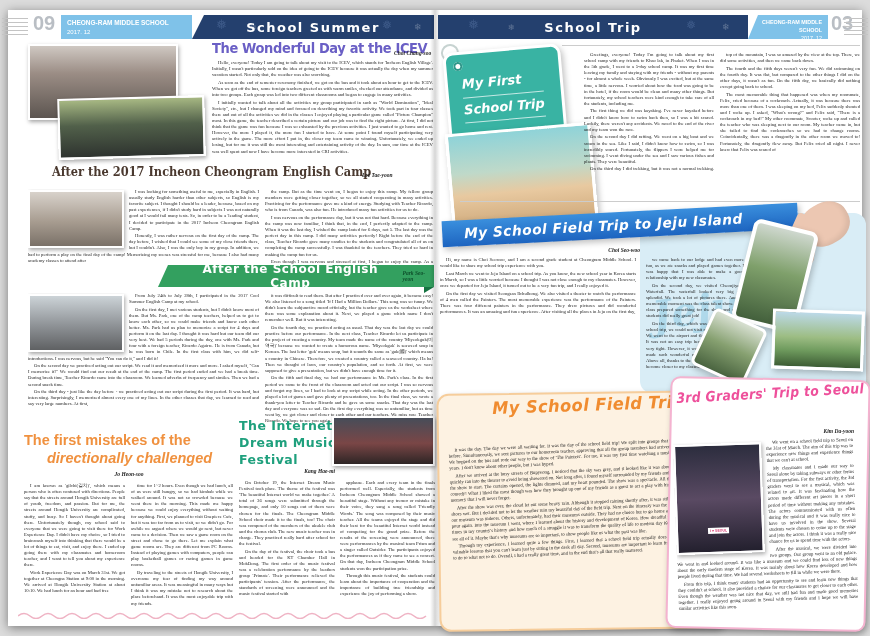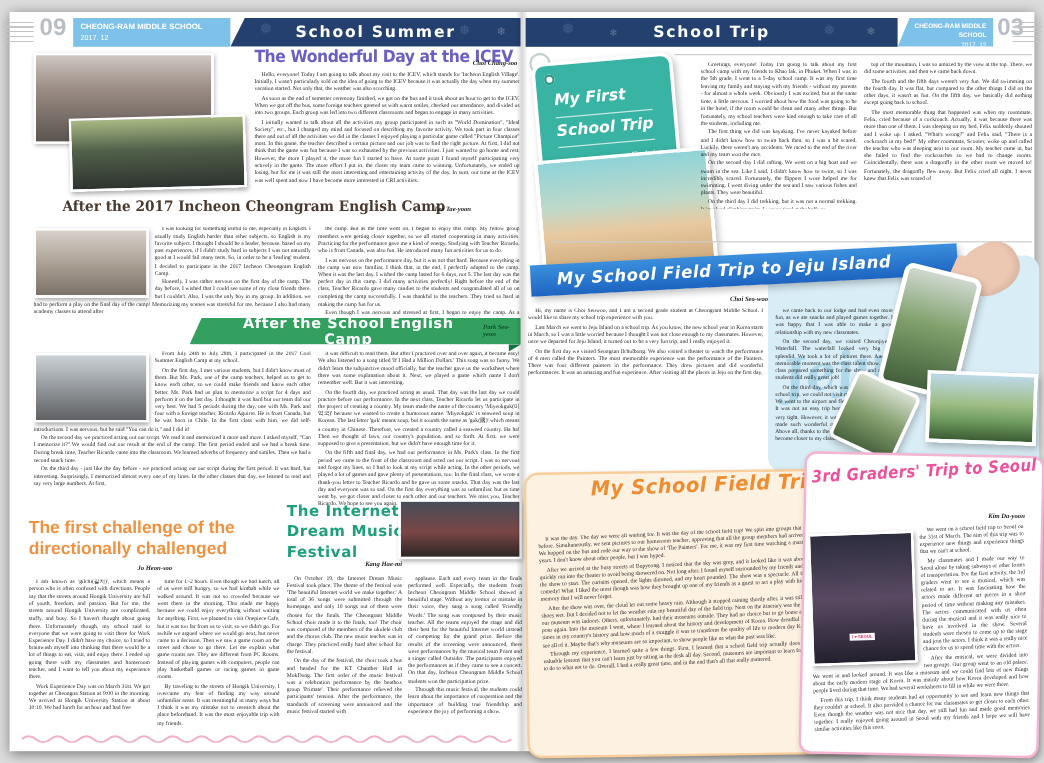--- a/index.html
+++ b/index.html
@@ -78,22 +78,22 @@
     <p>On the second day we practiced acting out our script. We read it and memorized it more and more. I asked myself, "Can I memorize it?" We would find out our result at the end of the camp. The first period ended and we had a break time. During break time, Teacher Ricardo came into the classroom. We learned adverbs of frequency and similes. Then we had a second snack time.</p>
     <p>On the third day - just like the day before - we practiced acting out our script during the first period. It was hard, but interesting. Surprisingly, I memorized almost every one of my lines. In the other classes that day, we learned to read and say very large numbers. At first,</p>
   </div>
   <div class="abs txt" style="left:265px;top:293px;width:168px;height:130px;">
     <p>it was difficult to read them. But after I practiced over and over again, it became easy! We also listened to a song titled 'If I Had a Million Dollars.' This song was so funny. We didn't learn the subjunctive mood officially, but the teacher gave us the worksheet where there was some explanation about it. Next, we played a game which name I don't remember well. But it was interesting.</p>
     <p>On the fourth day, we practiced acting as usual. That day was the last day we could practice before our performance. In the next class, Teacher Ricardo let us participate in the project of creating a country. My team made the name of the country 'Miyeokguk(미역국)' because we wanted to create a humorous name. 'Miyeokguk' is seaweed soup in Korean. The last letter 'guk' means soup, but it sounds the same as 'guk(國)' which means a country in Chinese. Therefore, we created a country called a seaweed country. Ha ha! Then we thought of laws, our country's population, and so forth. At first, we were supposed to give a presentation, but we didn't have enough time for it.</p>
     <p>On the fifth and final day, we had our performance in Ms. Park's class. In the first period we came to the front of the classroom and acted out our script. I was so nervous and forgot my lines, so I had to look at my script while acting. In the other periods, we played a lot of games and gave plenty of presentations, too. In the final class, we wrote a thank-you letter to Teacher Ricardo and he gave us some snacks. That day was the last day and everyone was so sad. On the first day everything was so unfamiliar, but as time went by, we got closer and closer to each other and our teachers. We miss you, Teacher Ricardo. We hope to see you again.</p>
   </div>
 
   <div class="abs" style="left:24px;top:431px;width:211px;font:bold 14.5px 'Liberation Sans',sans-serif;color:#f0913f;line-height:1.25;">
-    <div>The first challenge of the</div>
-    <div style="text-align:left;">directionally challenged</div>
+    <div>The first mistakes of the</div>
+    <div style="text-align:center;font-style:italic;">directionally challenged</div>
   </div>
   <div class="abs author" style="left:24px;top:471px;width:210px;text-align:center;">Jo Heon-soo</div>
   <div class="abs txt" style="left:24px;top:483px;width:101px;height:139px;">
     <p>I am known as 'gilchi(길치)', which means a person who is often confused with directions. People say that the streets around Hongik University are full of youth, freedom, and passion. But for me, the streets around Hongik University are complicated, stuffy, and busy. So I haven't thought about going there. Unfortunately though, my school said to everyone that we were going to visit there for Work Experience Day. I didn't have my choice, so I tried to brainwash myself into thinking that there would be a lot of things to eat, visit, and enjoy there. I ended up going there with my classmates and homeroom teacher, and I want to tell you about my experience there.</p>
     <p>Work Experience Day was on March 31st. We got together at Cheongna Station at 9:00 in the morning. We arrived at Hongik University Station at about 10:10. We had lunch for an hour and had free</p>
   </div>
   <div class="abs txt" style="left:131px;top:483px;width:102px;height:139px;">
     <p>time for 1~2 hours. Even though we had lunch, all of us were still hungry, so we had kimbab while we walked around. It was not so crowded because we went there in the morning. This made me happy because we could enjoy everything without waiting for anything. First, we planned to visit Onepiece Cafe, but it was too far from us to visit, so we didn't go. For awhile we argued where we would go next, but never came to a decision. Then we saw a game room on the street and chose to go there. Let me explain what game rooms are. They are different from PC Rooms. Instead of playing games with computers, people can play basketball games or racing games in game rooms.</p>
     <p>By traveling to the streets of Hongik University, I overcame my fear of finding my way around unfamiliar areas. It was meaningful in many ways but I think it was my mistake not to research about the place beforehand. It was the most enjoyable trip with my friends.</p>
   </div>

